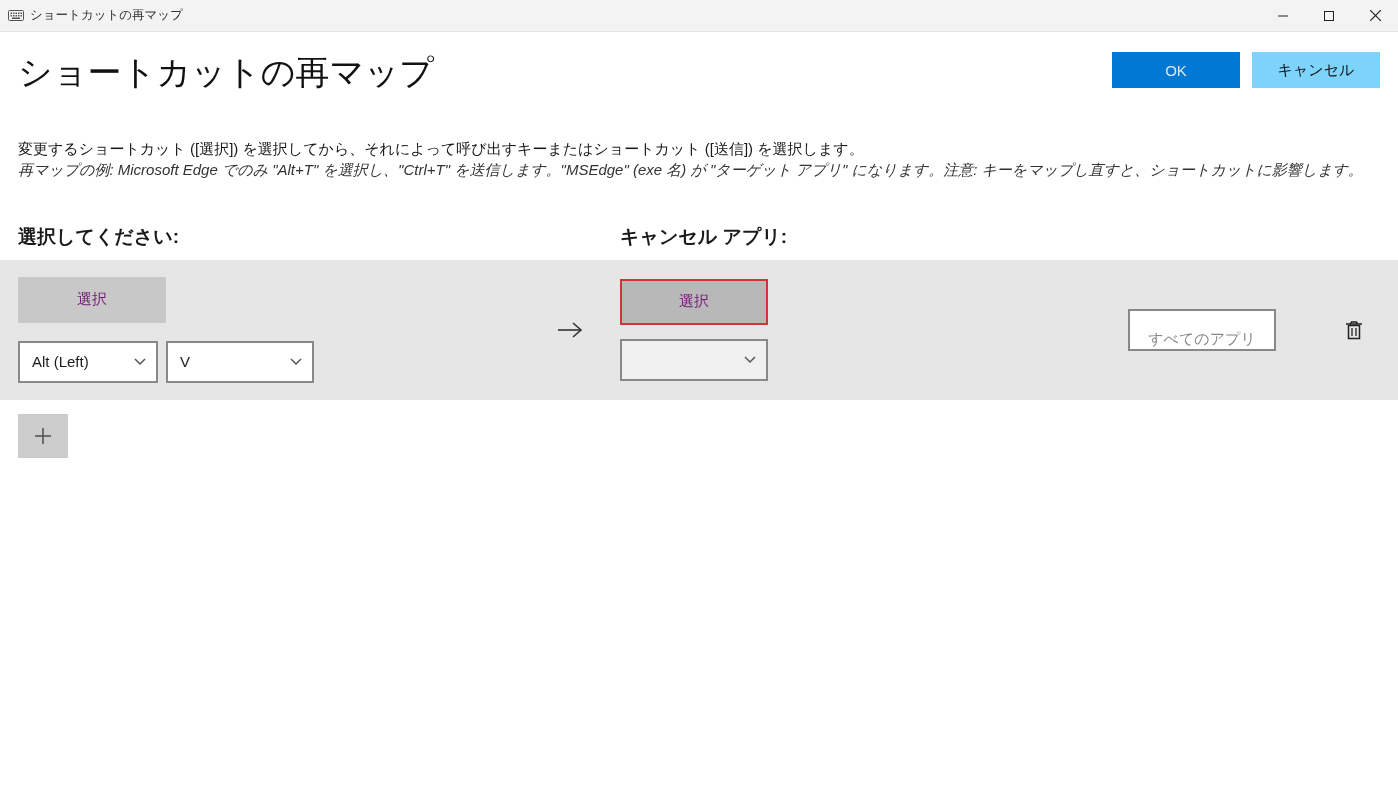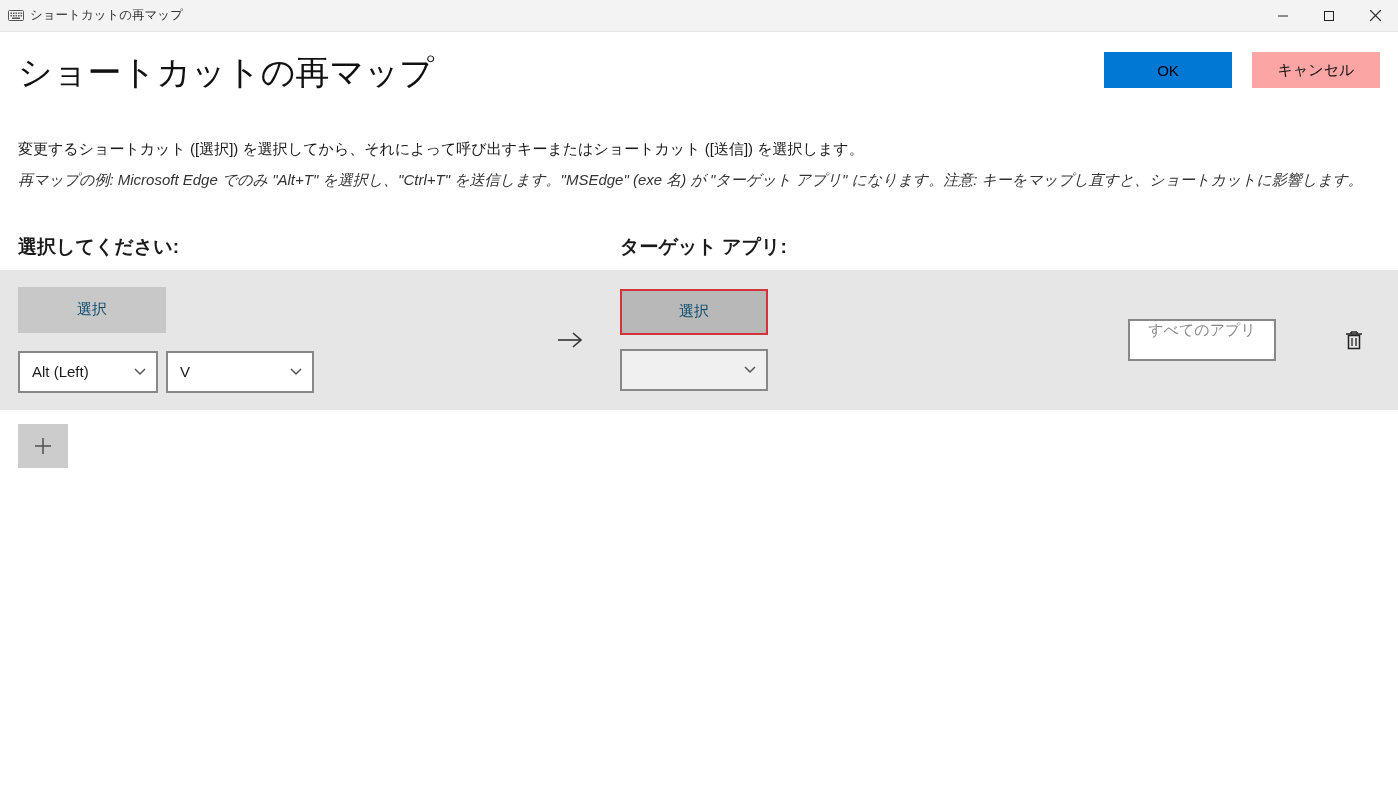--- a/index.html
+++ b/index.html
@@ -66,34 +66,32 @@
       min-width: 128px;
       display: inline-flex;
       align-items: center;
       justify-content: center;
       font-size: 15px;
       border: none;
       cursor: pointer;
     }
     .btn-primary {
       background: #0078d4;
-      color: #000000;
+      color: #e5e5e5;
     }
     .btn-secondary {
-      background: #fca5a5;
+      background: #7dd3fc;
       color: #111;
-      margin-left: 8px;
     }
     .body-text {
       padding: 8px 18px;
     }
     .desc {
       font-size: 15px;
       margin-top: 26px;
-      margin-bottom: 10px;
     }
     .example {
       font-size: 15px;
       font-style: italic;
       color: #333;
       line-height: 1.5;
       margin-bottom: 20px;
     }
     .col-headers {
       display: flex;
@@ -133,21 +131,21 @@
     .select-column {
       display: flex;
       flex-direction: column;
       gap: 18px;
       align-items: flex-start;
     }
     .select-btn {
       width: 148px;
       height: 46px;
       background: #c8c8c8;
-      color: #0c4a6e;
+      color: #701a75;
       border: none;
       font-size: 15px;
       display: inline-flex;
       align-items: center;
       justify-content: center;
       text-align: center;
     }
     .select-btn.highlighted {
       border: 2px solid #d13438;
       background: #b8b8b8;
@@ -179,21 +177,21 @@
       justify-content: center;
       margin-left: auto;
       margin-right: 20px;
     }
     .target-input {
       width: 148px;
       height: 42px;
       background: #ffffff;
       border: 2px solid #888888;
       display: flex;
-      align-items: flex-start;
+      align-items: flex-end;
       justify-content: center;
       font-size: 15px;
       color: #888;
     }
     .delete-btn {
       width: 36px;
       height: 36px;
       display: flex;
       align-items: center;
       justify-content: center;
@@ -263,21 +261,21 @@
   </div>
 </div>
 
 <div class="body-text">
   <p class="desc">変更するショートカット ([選択]) を選択してから、それによって呼び出すキーまたはショートカット ([送信]) を選択します。</p>
   <p class="example">再マップの例: Microsoft Edge でのみ "Alt+T" を選択し、"Ctrl+T" を送信します。"MSEdge" (exe 名) が "ターゲット アプリ" になります。注意: キーをマップし直すと、ショートカットに影響します。</p>
 </div>
 
 <div class="col-headers">
   <div class="col-select">選択してください:</div>
-  <div class="col-target">ターゲット アプリ:</div>
+  <div class="col-target">キャンセル アプリ:</div>
 </div>
 
 <div class="mapping-row">
 
   <div class="mapping-select-area">
     <div class="select-column">
       <button class="select-btn">選択</button>
       <div class="key-dropdowns">
         <div class="dropdown">
           <span>Alt (Left)</span>

